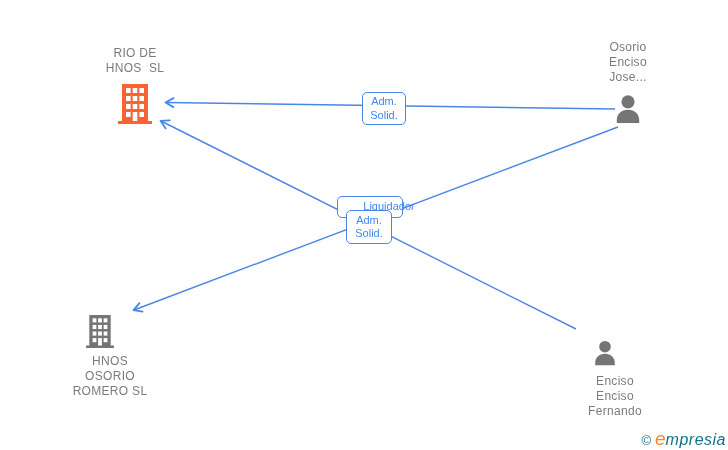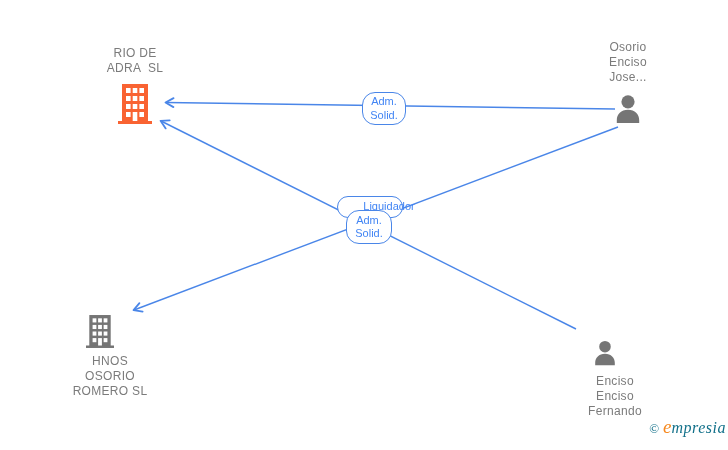--- a/index.html
+++ b/index.html
@@ -44,40 +44,40 @@
   #node-rio    { left: 80px;  top: 46px;  width: 110px; }
   #node-osorio { left: 573px; top: 40px;  width: 110px; }
   #node-hnos   { left: 40px;  top: 315px; width: 120px; }
   #node-enciso { left: 545px; top: 338px; width: 120px; }
 
   .edge-label {
     position: absolute;
     box-sizing: border-box;
     background: #ffffff;
     border: 1.5px solid #4a86e8;
-    border-radius: 13px;
+    border-radius: 5px;
     color: #4285f4;
     font-size: 11px;
     line-height: 13.5px;
     display: flex;
     flex-direction: column;
     justify-content: center;
     align-items: center;
     text-align: center;
   }
   #elabel-top        { left: 362px; top: 92px;  width: 44px; height: 33px; z-index: 3; }
   #elabel-liquidador { left: 337px; top: 196px; width: 66px; height: 22px; z-index: 3; padding-left: 38px; }
   #elabel-center     { left: 346px; top: 210px; width: 46px; height: 34px; z-index: 4; }
 
   #watermark {
     position: absolute;
     right: 2px;
-    bottom: 12px;
+    bottom: 0;
     z-index: 5;
-    font-family: Liberation Serif, serif;
+    font-family: Liberation Sans, sans-serif;
     font-style: italic;
     white-space: nowrap;
   }
   #wm-copy { color: #13718a; font-size: 13px; margin-right: 4px; font-style: normal; }
   #wm-e    { color: #f6891f; font-size: 19px; }
   #wm-rest { color: #13718a; font-size: 16px; letter-spacing: 0.5px; }
 </style>
 </head>
 <body>
 
@@ -90,21 +90,21 @@
       </marker>
     </defs>
     <line class="edge" x1="615" y1="109" x2="166" y2="102.5" marker-end="url(#arrowhead)"></line>
     <line class="edge" x1="576" y1="329" x2="161" y2="121" marker-end="url(#arrowhead)"></line>
     <line class="edge" x1="618" y1="127" x2="134" y2="310" marker-end="url(#arrowhead)"></line>
   </svg>
 
   <div class="node node-top" id="node-rio">
     <div class="nlabel">
       <span class="nline">RIO DE</span>
-      <span class="nline">ADRA  SL</span>
+      <span class="nline">HNOS  SL</span>
     </div>
     <svg class="icon icon-orange" width="34" height="40" viewBox="0 0 34 40">
       <rect x="4" y="0" width="26" height="38" fill="currentColor"></rect>
       <rect x="0" y="37" width="34" height="3" fill="currentColor"></rect>
       <g fill="#ffffff">
         <rect x="8" y="4" width="4.6" height="5"></rect>
           <rect x="14.7" y="4" width="4.6" height="5"></rect>
           <rect x="21.4" y="4" width="4.6" height="5"></rect>
         <rect x="8" y="12" width="4.6" height="5"></rect>
           <rect x="14.7" y="12" width="4.6" height="5"></rect>

